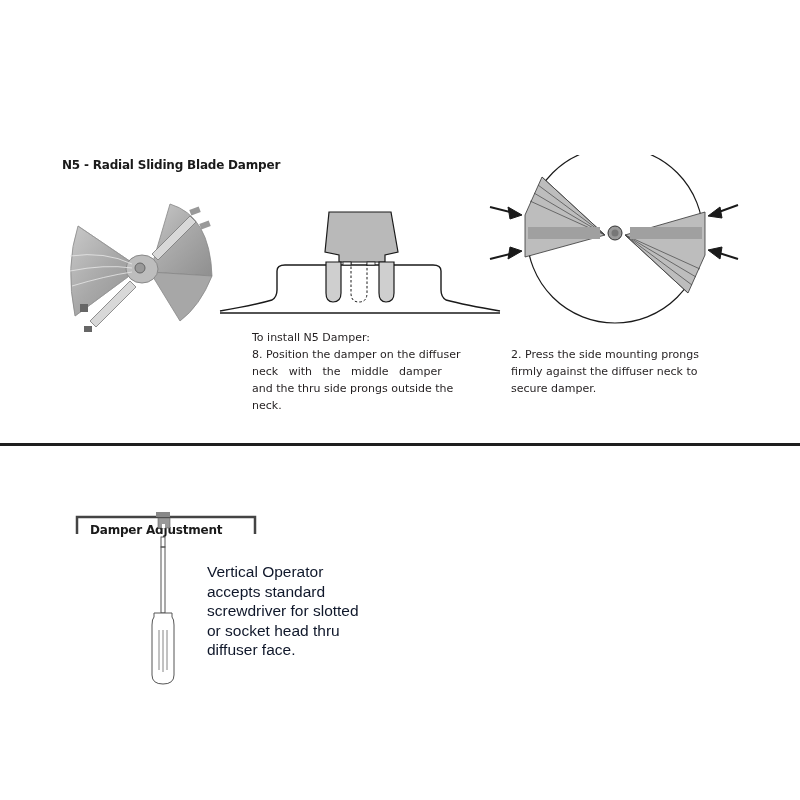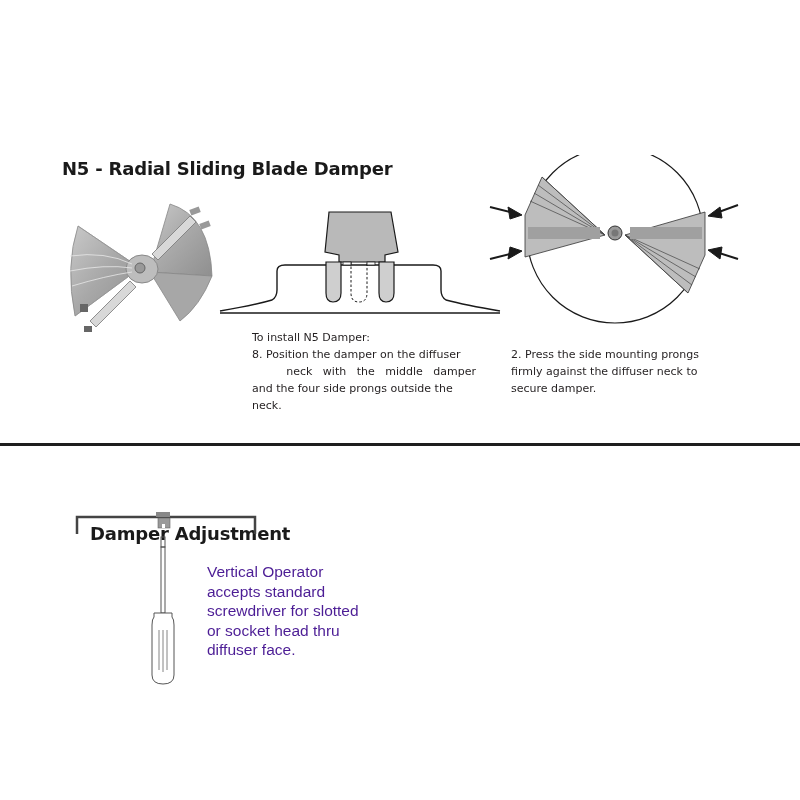--- a/index.html
+++ b/index.html
@@ -1,23 +1,23 @@
 <!DOCTYPE html>
 <html><head>
   <meta charset="utf-8">
   <style>
     html, body { margin: 0; padding: 0; background: #ffffff; }
     body { width: 800px; height: 800px; position: relative; overflow: hidden;
            font-family: "DejaVu Sans", "Liberation Sans", sans-serif; color: #231f20; }
     .abs { position: absolute; }
-    .title { font-weight: bold; font-size: 18px; letter-spacing: -0.2px; color: #1a1a1a; }
+    .title { font-weight: bold; font-size: 12px; letter-spacing: -0.2px; color: #1a1a1a; }
     .body-text { font-size: 11px; line-height: 17px; color: #231f20; }
     .line { display: block; }
     .divider { left: 0; width: 800px; height: 3px; background: #1e1e1e; top: 443px; }
-    .adj-text { font-family: "Liberation Sans", sans-serif; font-size: 15.5px; line-height: 19.5px; color: #4c1d95; }
+    .adj-text { font-family: "Liberation Sans", sans-serif; font-size: 15.5px; line-height: 19.5px; color: #0f172a; }
   </style>
 </head>
 <body>
 
 <div class="abs title" style="left:62px; top:158px;">N5 - Radial Sliding Blade Damper</div>
 
 <div class="abs" style="left:60px; top:196px; width:165px; height:145px;">
   <svg width="165" height="145" viewBox="0 0 165 145">
     <defs>
       <linearGradient id="metal" x1="0" y1="0" x2="1" y2="1">
@@ -92,22 +92,22 @@
       <polygon points="228,61 240,52 242,63"></polygon>
       <line x1="258" y1="104" x2="236" y2="97" stroke-width="2"></line>
       <polygon points="228,95 242,92 240,104"></polygon>
     </g>
   </svg>
 </div>
 
 <div class="abs body-text" style="left:252px; top:329px; width:224px;">
   <span class="line">To install N5 Damper:</span>
   <span class="line">8. Position the damper on the diffuser</span>
-  <span class="line" style="word-spacing:7px;text-align:right;">neck with the middle damper</span>
-  <span class="line">and the four side prongs outside the</span>
+  <span class="line" style="word-spacing:7px;">neck with the middle damper</span>
+  <span class="line">and the thru side prongs outside the</span>
   <span class="line">neck.</span>
 </div>
 
 <div class="abs body-text" style="left:511px; top:346px; width:230px;">
   <span class="line">2.  Press the side mounting prongs</span>
   <span class="line">firmly against the diffuser neck to</span>
   <span class="line">secure damper.</span>
 </div>
 
 <div class="abs divider"></div>

